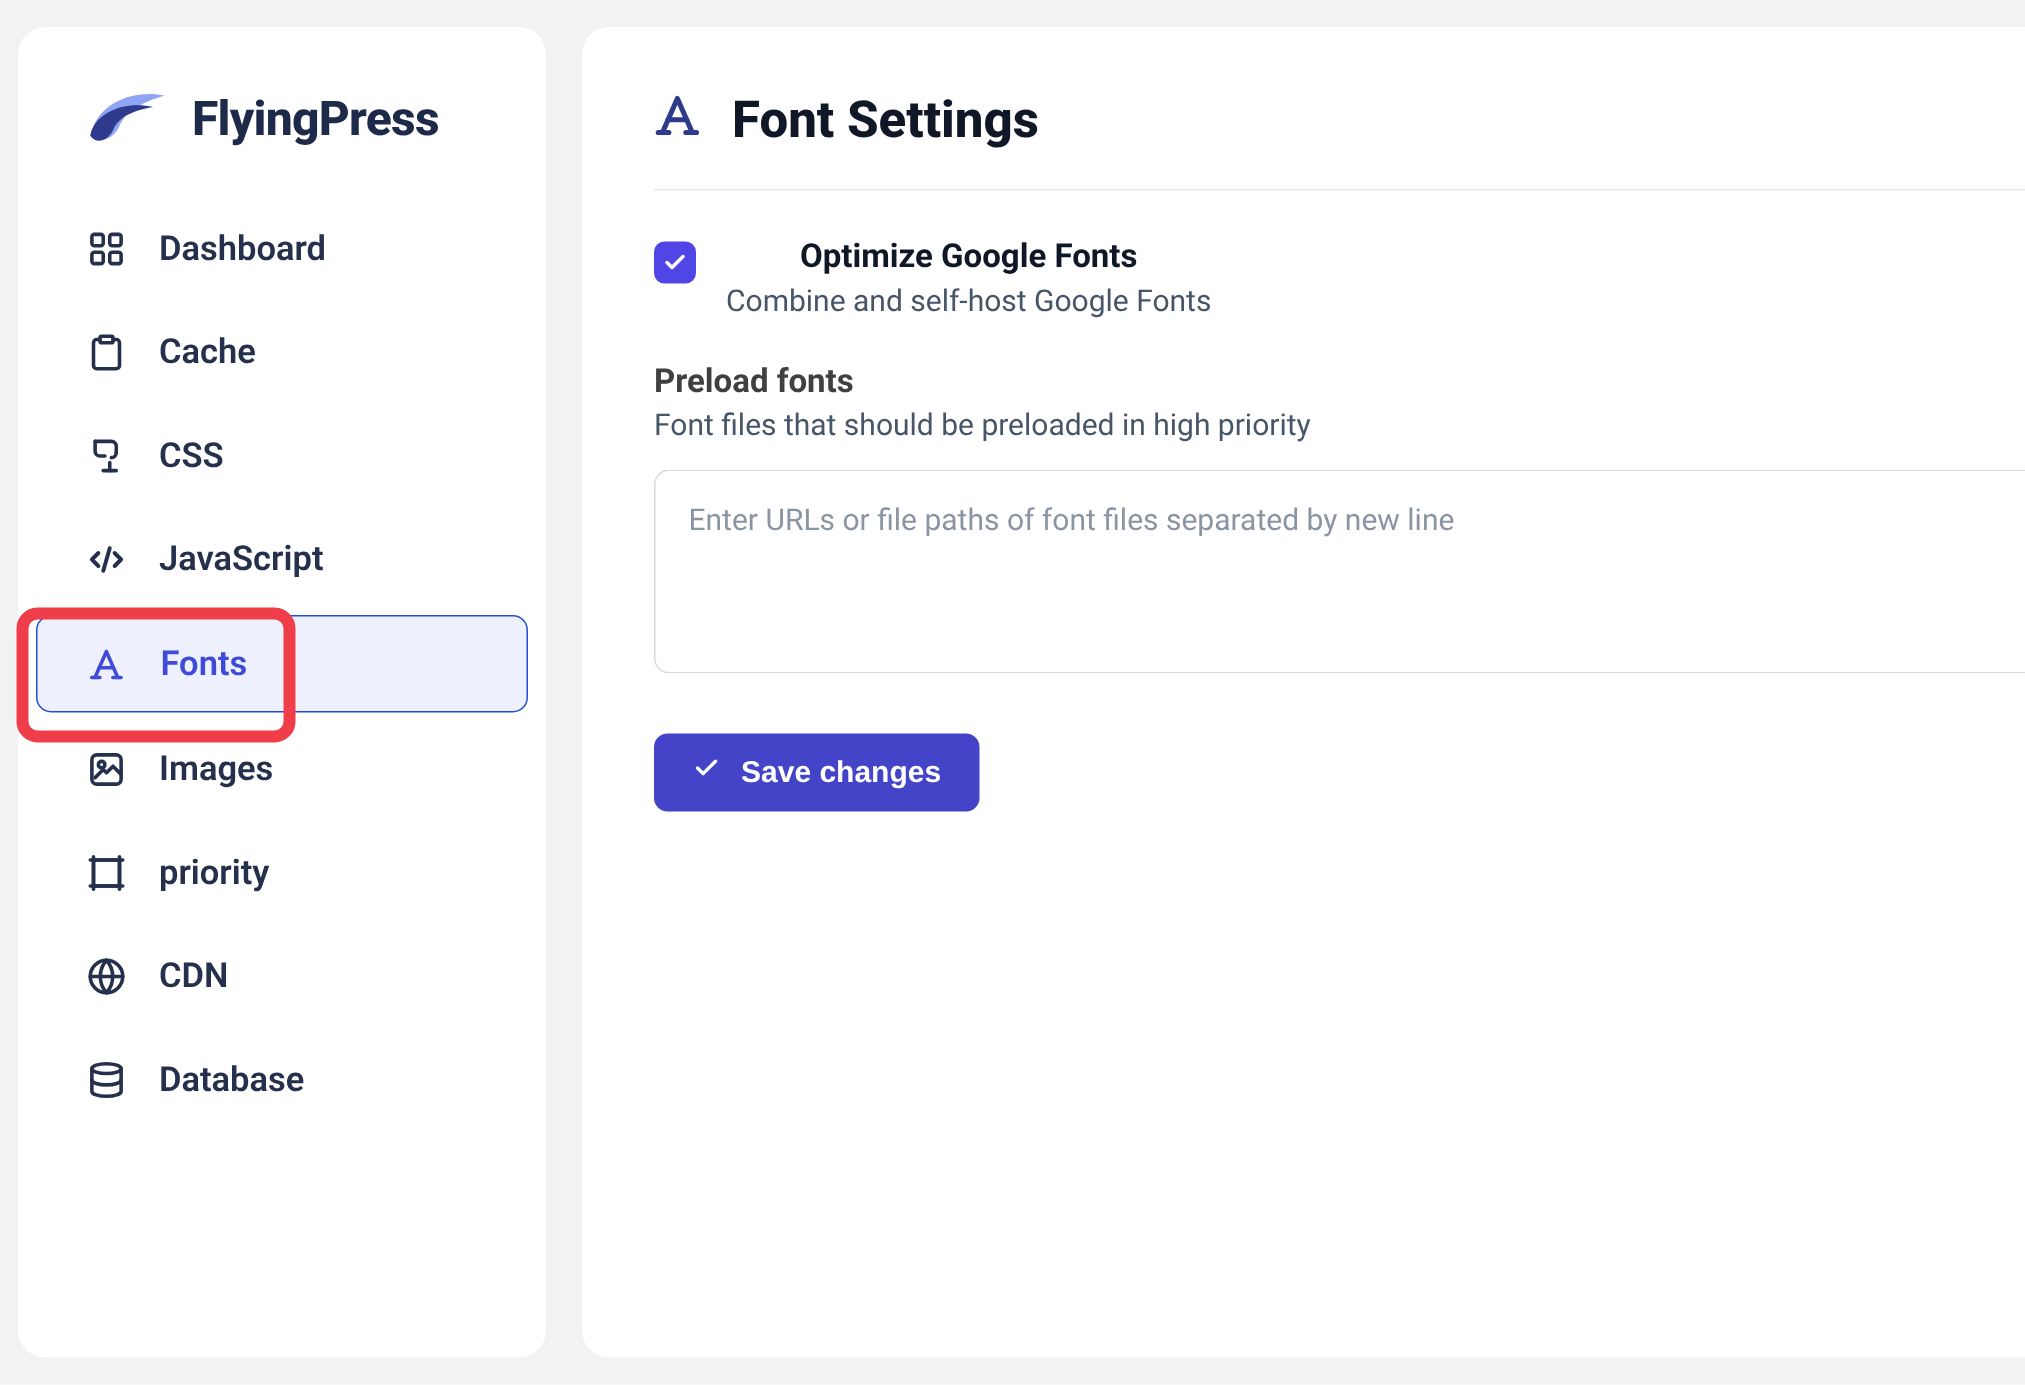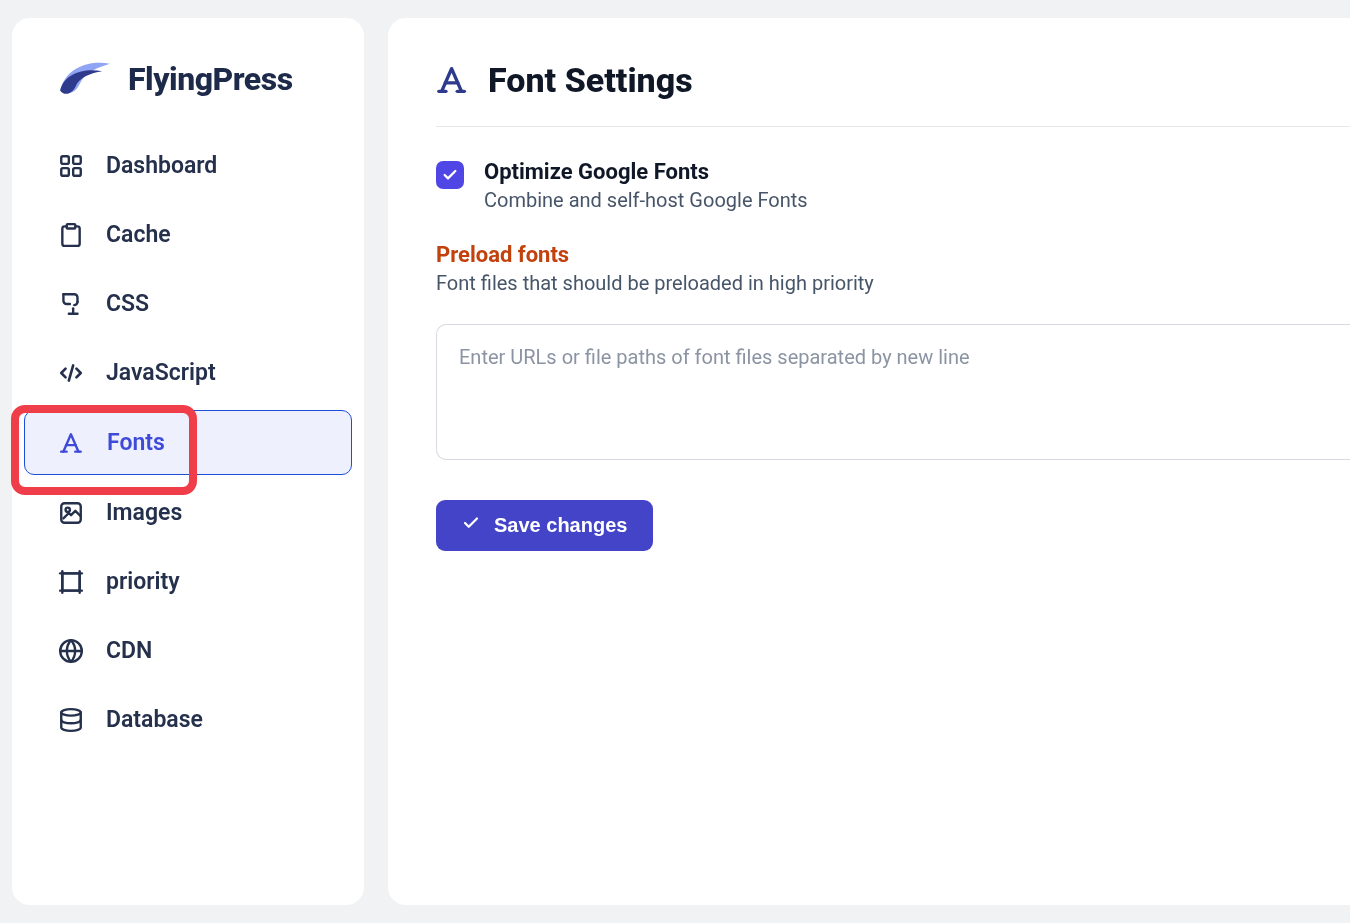--- a/index.html
+++ b/index.html
@@ -89,21 +89,20 @@
   }
   .main {
     background: #ffffff;
     border-radius: 18px 0 0 18px;
     flex: 1;
     padding: 42px 0 40px 48px;
     min-width: 0;
   }
   .page-header {
     display: flex;
-    align-items: center;
     gap: 18px;
     padding-bottom: 26px;
     border-bottom: 1px solid #e6e8ec;
   }
   .page-header .hdr-icon {
     width: 34px;
     height: 34px;
   }
   .page-title {
     font-size: 34px;
@@ -113,20 +112,21 @@
   .settings {
     padding-top: 32px;
     display: flex;
     flex-direction: column;
     gap: 30px;
   }
   .setting-row {
     display: flex;
     align-items: flex-start;
     gap: 20px;
+    text-align: center;
   }
   .checkbox {
     width: 28px;
     height: 28px;
     background: #4f46e5;
     border-radius: 7px;
     display: flex;
     align-items: center;
     justify-content: center;
     flex: 0 0 28px;
@@ -139,29 +139,29 @@
     color: #101828;
   }
   .setting-text .desc {
     font-size: 20px;
     color: #475569;
     margin-top: 4px;
   }
   .field-block .field-label {
     font-size: 22px;
     font-weight: 700;
-    color: #c2410c;
+    color: #404040;
   }
   .field-block .field-desc {
     font-size: 20px;
     color: #475569;
     margin-top: 4px;
   }
   .textarea {
-    margin-top: 29px;
+    margin-top: 18px;
     width: 100%;
     border: 1px solid #d7dae1;
     border-radius: 10px 0 0 10px;
     border-right: none;
     padding: 20px 22px;
     font-size: 20px;
     color: #7b8594;
     min-height: 136px;
     resize: none;
     font-family: inherit;

